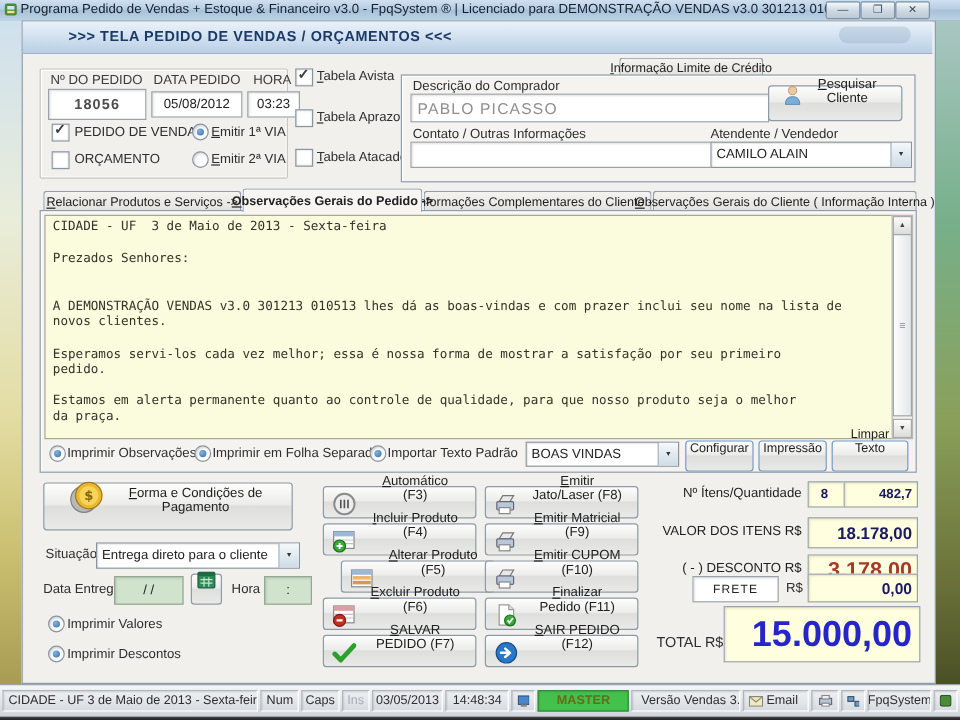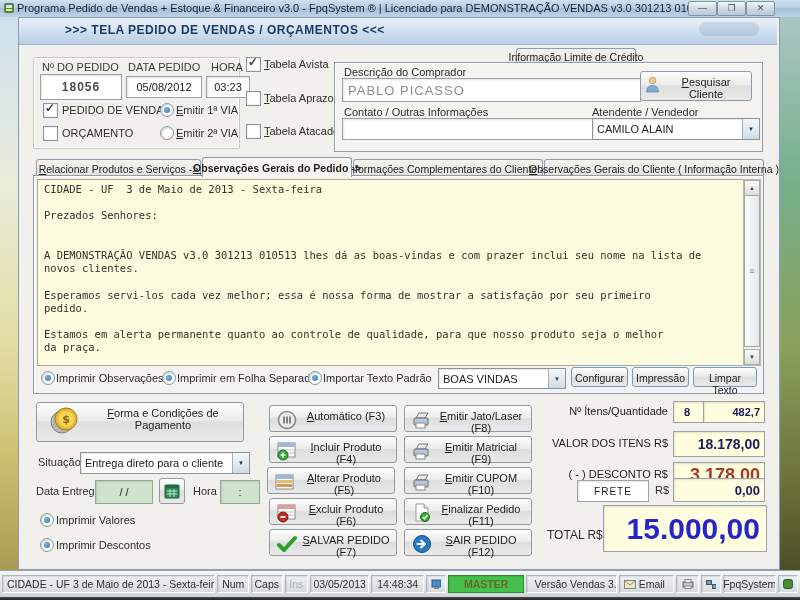--- a/index.html
+++ b/index.html
@@ -19,37 +19,37 @@
     background:linear-gradient(180deg,#cfe0ee 0%,#e9edda 30%,#e3dca2 60%,#cbc070 80%,#a89c54 100%);}
   .desk-right{left:778px;top:17px;width:22px;height:553px;
     background:linear-gradient(180deg,#a9c6c2 0%,#76b08a 30%,#8aa05a 60%,#6a7038 85%,#4a5026 100%);}
   .taskbar{left:0;top:597px;width:800px;height:3px;background:linear-gradient(180deg,#4a4a4a,#222);}
   
   .form-frame{left:18px;top:17px;width:760px;height:551px;background:#f1f0ec;
     border:1px solid #8e9dab;box-shadow:0 0 0 1px #e8eef4 inset;}
   .form-header{left:19px;top:18px;width:758px;height:26px;
     background:linear-gradient(180deg,#eaf2fa 0%,#cdddee 60%,#bacfe4 100%);
     border-bottom:1px solid #9fb4c8;}
-  .form-title{left:46px;top:5px;font-size:12px;font-weight:bold;color:#1c3a66;letter-spacing:.5px;white-space:nowrap;}
+  .form-title{left:38px;top:5px;font-size:12px;font-weight:bold;color:#1c3a66;letter-spacing:.5px;white-space:nowrap;}
   .watermark{left:680px;top:4px;width:60px;height:14px;border-radius:7px;background:rgba(120,150,180,.25);}
   
   .lbl{font-size:11px;color:#2e2e2e;white-space:nowrap;}
   .groupbox{border:1px solid #c9c7c1;box-shadow:1px 1px 0 #fff inset,-1px -1px 0 #fff inset;border-radius:2px;}
   .field{background:#fff;border:1px solid #9aa3aa;box-shadow:inset 1px 1px 2px rgba(0,0,0,.12);
     font-size:11px;color:#222;display:flex;align-items:center;}
   .yellow{background:#ffffe0;}
   .green{background:#cfe3cd;border-color:#93a893;}
   .cb{width:13px;height:13px;background:#fff;border:1px solid #8a949e;box-shadow:inset 0 0 2px #cdd4da;position:absolute;}
   .cb.checked::after{content:"✓";position:absolute;left:1px;top:-3px;font-size:12px;font-weight:bold;color:#3a3f44;}
   .rb{width:12px;height:12px;border-radius:50%;background:#fdfdfd;border:1px solid #8a949e;box-shadow:inset 1px 1px 2px #c8d0d8;position:absolute;}
   .rb.checked::after{content:"";position:absolute;left:3px;top:3px;width:6px;height:6px;border-radius:50%;
     background:radial-gradient(circle at 35% 35%,#7fb2e0,#3a6ea8);}
   .btn{background:linear-gradient(180deg,#fdfdfd 0%,#ececea 45%,#dededc 50%,#e9e9e7 100%);
     border:1px solid #8e9aa6;border-radius:3px;font-size:11px;color:#1d1d1d;
-    display:flex;align-items:flex-start;justify-content:center;cursor:default;font-family:inherit;padding:4px;}
+    display:flex;align-items:flex-end;justify-content:center;cursor:default;font-family:inherit;padding:12px;}
   .btn-blue{border-color:#6f9cc6;border-radius:3px;font-size:10.5px;}
   .select{background:#fff;border:1px solid #8a949e;box-shadow:inset 1px 1px 1px rgba(0,0,0,.1);
     display:flex;align-items:center;font-size:11px;color:#222;}
   .select .sel-txt{flex:1;padding-left:4px;white-space:nowrap;overflow:hidden;}
   .dd{width:16px;align-self:stretch;border-left:1px solid #9fb0bf;
     background:linear-gradient(180deg,#f4f8fb,#cfdce6);display:flex;align-items:center;justify-content:center;}
   .dd::after{content:"▼";font-size:6px;color:#333;}
   
   .tab{border:1px solid #8e9dab;border-bottom:none;border-radius:3px 3px 0 0;
     background:linear-gradient(180deg,#f4f3f0,#e2e1dd);font-size:10.5px;color:#222;
@@ -265,21 +265,21 @@
           <rect x="2" y="2" width="17" height="14" fill="#fff" stroke="#888"></rect>
           <rect x="2" y="2" width="17" height="4" fill="#9cb8d8"></rect>
           <line x1="2" y1="9" x2="19" y2="9" stroke="#c0c0c0"></line>
           <line x1="2" y1="12" x2="19" y2="12" stroke="#c0c0c0"></line>
           <circle cx="7" cy="14" r="5" fill="#3aa83a" stroke="#1c701c"></circle>
           <path d="M4.5 14 h5 M7 11.5 v5" stroke="#fff" stroke-width="1.6"></path>
         </svg>
       </span>
     <span class="abtn-lbl"><u>I</u>ncluir Produto  (F4)</span>
   </button>
-  <button class="btn abtn" style="left:267px;top:467px">
+  <button class="btn abtn" style="left:284px;top:467px">
     <span class="ic">
         <svg width="21" height="20">
           <rect x="2" y="3" width="17" height="14" fill="#fff" stroke="#888"></rect>
           <rect x="2" y="3" width="17" height="4" fill="#9cb8d8"></rect>
           <rect x="3" y="8" width="15" height="3" fill="#e8b870"></rect>
           <rect x="3" y="12" width="15" height="3" fill="#d89850"></rect>
         </svg>
       </span>
     <span class="abtn-lbl"><u>A</u>lterar Produto  (F5)</span>
   </button>

